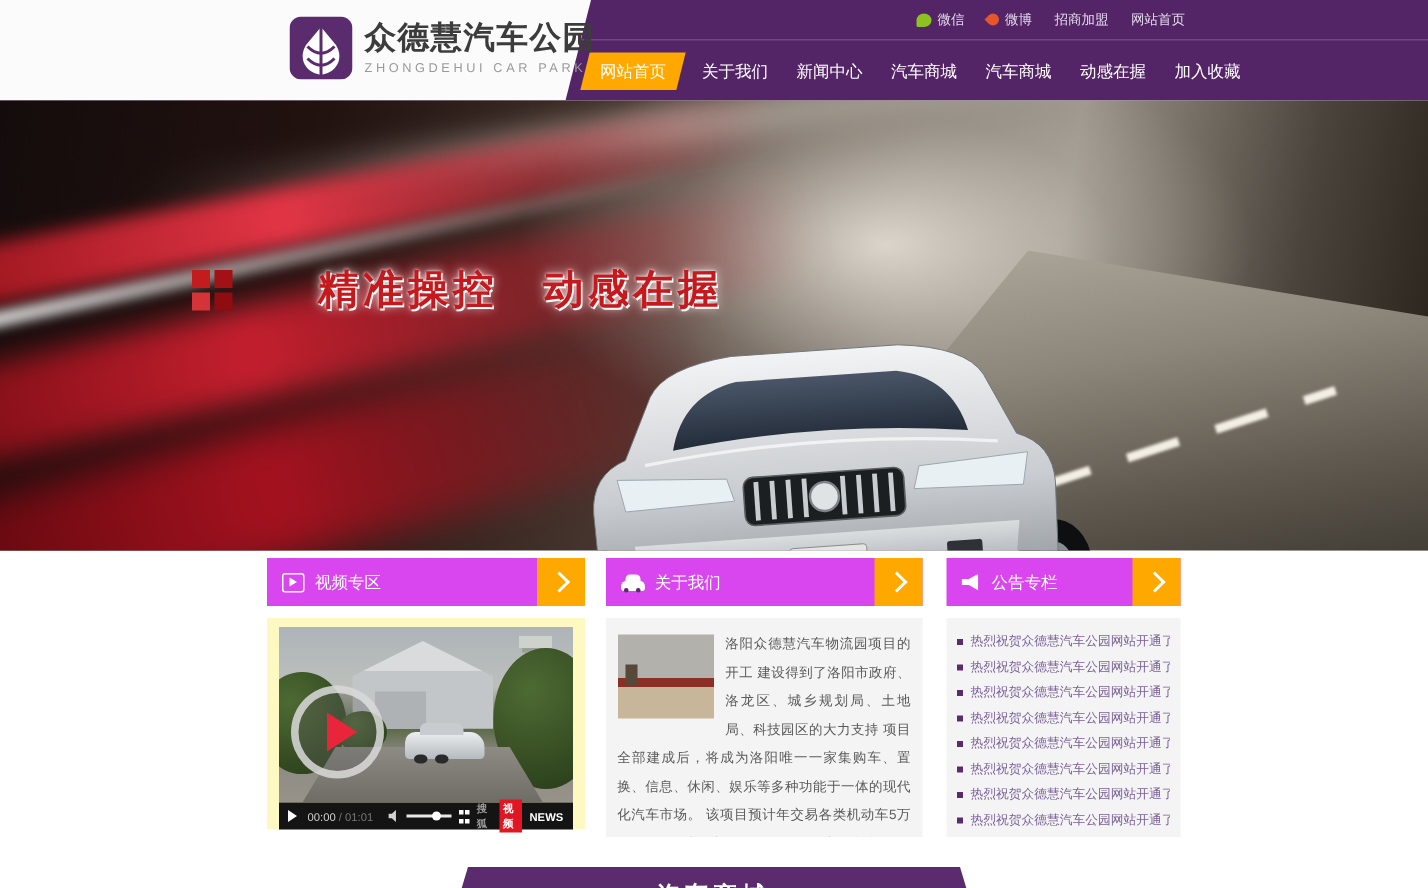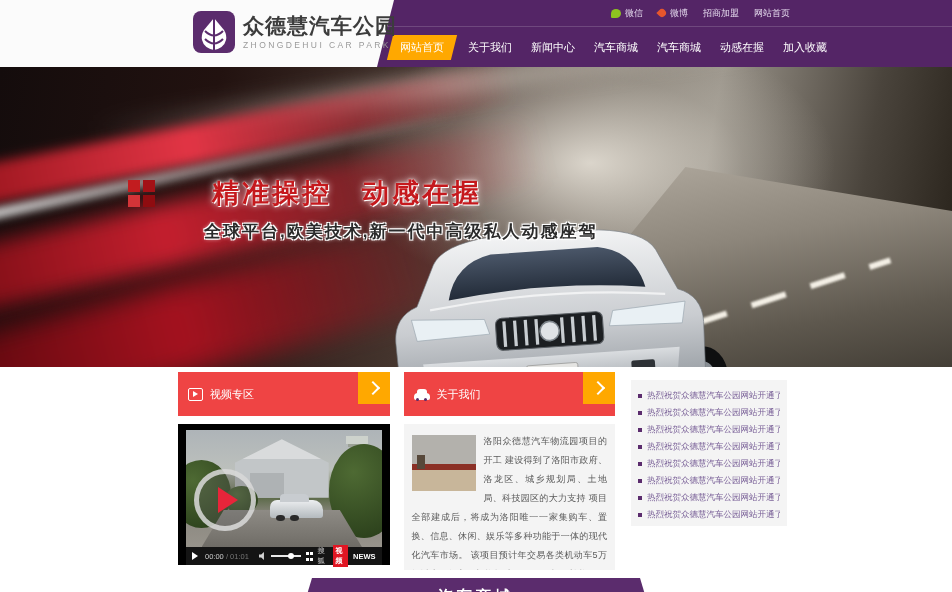--- a/index.html
+++ b/index.html
@@ -53,33 +53,33 @@
             text-shadow:0 0 2px #fff,0 0 7px rgba(255,255,255,.95),1px 1px 0 #fff;padding-left:45px;}
   .subheadline{margin:9px 0 0 76px;font-size:17px;font-weight:bold;color:#2b2b2b;letter-spacing:2px;
             text-shadow:-1px -1px 0 #fff,1px -1px 0 #fff,-1px 1px 0 #fff,1px 1px 0 #fff,0 0 4px #fff;}
 
   
   .panels{position:absolute;left:178px;top:372px;width:609px;display:flex;}
   .panel{display:block;}
   .panel-video{width:212px;margin-right:14px;}
   .panel-about{width:212px;margin-right:16px;}
   .panel-notice{width:156px;}
-  .phead{position:relative;height:44px;background:#ef4444;display:flex;align-items:center;padding-left:10px;color:#fff;}
+  .phead{position:relative;height:32px;background:#d946ef;display:flex;align-items:center;padding-left:10px;color:#fff;}
   .phead-title{font-size:11px;margin-left:7px;}
   .parrow{position:absolute;right:0;top:0;width:32px;height:32px;background:#ffa800;cursor:pointer;}
   .chev{position:absolute;left:10px;top:11px;width:8px;height:8px;border-top:2px solid #fff;border-right:2px solid #fff;transform:rotate(45deg);}
   .ico-video{position:relative;width:13px;height:11px;border:1.5px solid #fff;border-radius:2px;}
   .ico-video::after{content:'';position:absolute;left:3.5px;top:2px;border-left:5px solid #fff;border-top:3.5px solid transparent;border-bottom:3.5px solid transparent;}
   .ico-car{position:relative;width:16px;height:7px;background:#fff;border-radius:4px 4px 2px 2px;margin-top:4px;}
   .ico-car::before{content:'';position:absolute;left:3px;top:-4px;width:10px;height:5px;background:#fff;border-radius:3px 3px 0 0;}
   .ico-car::after{content:'';position:absolute;left:2px;bottom:-1px;width:3px;height:3px;border-radius:50%;background:#5b2c6d;box-shadow:8px 0 0 #5b2c6d;}
   .ico-horn{width:13px;height:11px;background:#fff;clip-path:polygon(0 32%,38% 32%,85% 0,85% 100%,38% 68%,0 68%);}
 
   
-  .player{position:relative;margin-top:8px;height:141px;background:#000000;}
+  .player{position:relative;margin-top:8px;height:141px;background:#fef9c3;}
   .screen{position:absolute;left:8px;right:8px;top:6px;bottom:18px;overflow:hidden;cursor:pointer;
     background:linear-gradient(180deg,#aeb4b8 0%,#bcc0bc 34%,#90997f 46%,#5d6b4a 58%,#8b8880 72%,#97938b 100%);}
   .v-house{position:absolute;left:25%;top:8%;width:48%;height:50%;
     background:linear-gradient(#d9dbdc 0 34%,#c2c6c8 34%);
     clip-path:polygon(0 40%,50% 0,100% 40%,100% 100%,0 100%);}
   .v-house::after{content:'';position:absolute;left:16%;bottom:0;width:36%;height:42%;background:#aeb2b4;}
   .v-bush{position:absolute;border-radius:50%;background:radial-gradient(circle at 35% 30%,#4e6a33,#263a18);}
   .v-bush-l{left:-7%;bottom:16%;width:30%;height:58%;}
   .v-bush-r{right:-9%;bottom:8%;width:36%;height:80%;}
   .v-bush-c{left:20%;bottom:28%;width:17%;height:24%;}
@@ -238,21 +238,20 @@
     <div class="caption">
       <div class="cap-row">
         <div class="squares">
           <span class="sq1"></span>
             <span class="sq2"></span>
             <span class="sq3"></span>
             <span class="sq4"></span>
         </div>
         <div class="headline">精准操控　动感在握</div>
       </div>
-      <div class="subheadline">全球平台,欧美技术,新一代中高级私人动感座驾</div>
     </div>
 
   </div>
 
   <div class="panels">
 
     <div class="panel panel-video">
       <div class="phead">
         <span class="ico-video"></span>
         <span class="phead-title">视频专区</span>
@@ -296,20 +295,27 @@
           </span>
       </div>
       <div class="about-body">
         <div class="about-photo"></div>
         <span>洛阳众德慧汽车物流园项目的开工 建设得到了洛阳市政府、洛龙区、城乡规划局、土地局、科技园区的大力支持 项目全部建成后，将成为洛阳唯一一家集购车、置换、信息、休闲、娱乐等多种功能于一体的现代化汽车市场。 该项目预计年交易各类机动车5万辆以上，年交易额将超过50亿元，实现利税1.2亿元，可解决就业4000...</span>
         
       </div>
     </div>
 
     <div class="panel panel-notice">
+      <div class="phead">
+        <span class="ico-horn"></span>
+        <span class="phead-title">公告专栏</span>
+        <span class="parrow">
+            <span class="chev"></span>
+          </span>
+      </div>
       <ul class="notice-body">
 
           <li class="notice-item">
             <span class="bullet"></span>
             <span>热烈祝贺众德慧汽车公园网站开通了！</span>
           </li>
 
           <li class="notice-item">
             <span class="bullet"></span>
             <span>热烈祝贺众德慧汽车公园网站开通了！</span>

